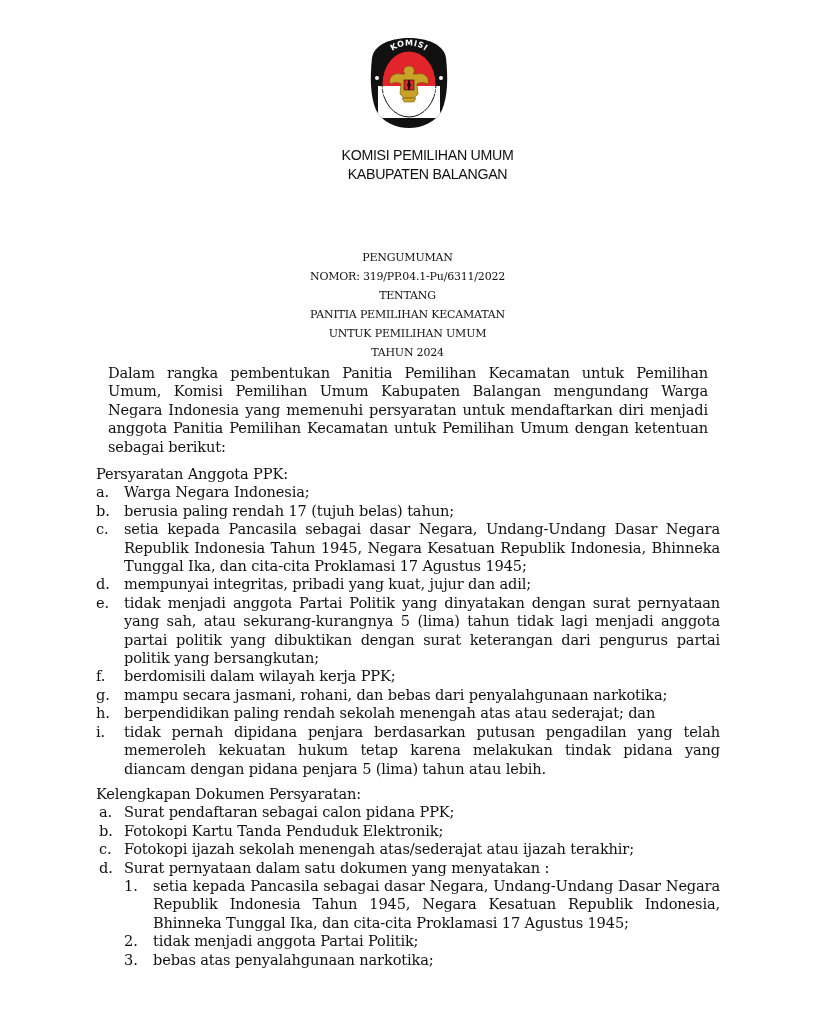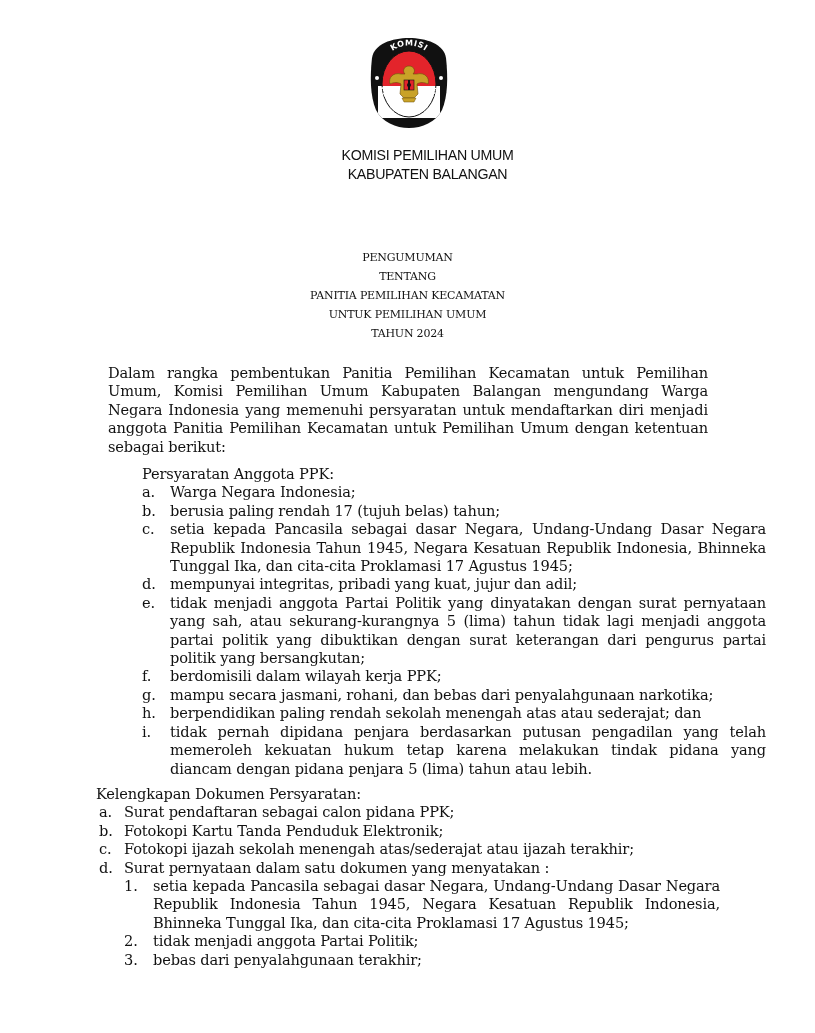--- a/index.html
+++ b/index.html
@@ -8,21 +8,21 @@
     .logo { position: absolute; left: 368px; top: 36px; width: 82px; height: 94px; }
     .sans { font-family: Liberation Sans, sans-serif; margin-left: 20px; }
     .serif { font-family: "DejaVu Serif", serif; }
     .center { position: absolute; left: 0; width: 815px; text-align: center; }
     .org { top: 146px; font-size: 14.2px; line-height: 19px; letter-spacing: -0.3px; }
     .title { top: 202px; font-size: 11px; line-height: 19px; letter-spacing: -0.2px; margin-top: 46px; }
     .title div { white-space: nowrap; }
     .body { position: absolute; left: 96px; width: 624px; font-size: 14.6px; line-height: 18.4px; letter-spacing: -0.15px; }
     .para { top: 352px; text-align: justify; text-align-last: left; }
     .para p { margin: 12px; text-align: justify; }
-    .sec1 { top: 465px; margin-left: 46px; }
+    .sec1 { top: 465px; }
     .sec2 { top: 785px; }
     .heading { margin: 0; }
     ol, ul { list-style: none; margin: 0; padding: 0; }
     .li { position: relative; padding-left: 28px; text-align: justify; }
     .li .mk { position: absolute; left: 0; top: 0; }
     .li .tx { display: block; text-align: justify; }
     .sec2 .li { padding-left: 28px; }
     .sec2 .li .mk { left: 3px; }
     .sub .li { padding-left: 57px; }
     .sub .li .mk { left: 28px; }
@@ -63,20 +63,21 @@
     </text>
   </svg>
 
   <div class="center org sans">
     <div>KOMISI PEMILIHAN UMUM</div>
     <div>KABUPATEN BALANGAN</div>
   </div>
 
   <div class="center title serif">
     <div>PENGUMUMAN</div>
+    <div>NOMOR: 319/PP.04.1-Pu/6311/2022</div>
     <div>TENTANG</div>
     <div>PANITIA PEMILIHAN KECAMATAN</div>
     <div>UNTUK PEMILIHAN UMUM</div>
     <div>TAHUN 2024</div>
   </div>
 
   <div class="body para serif">
     <p>Dalam rangka pembentukan Panitia Pemilihan Kecamatan untuk Pemilihan Umum, Komisi Pemilihan Umum Kabupaten Balangan mengundang Warga Negara Indonesia yang memenuhi persyaratan untuk mendaftarkan diri menjadi anggota Panitia Pemilihan Kecamatan untuk Pemilihan Umum dengan ketentuan sebagai berikut:</p>
   </div>
 
@@ -146,18 +147,18 @@
       <li class="li">
           <span class="mk">1.</span>
           <span class="tx">setia kepada Pancasila sebagai dasar Negara, Undang-Undang Dasar Negara Republik Indonesia Tahun 1945, Negara Kesatuan Republik Indonesia, Bhinneka Tunggal Ika, dan cita-cita Proklamasi 17 Agustus 1945;</span>
         </li>
       <li class="li">
           <span class="mk">2.</span>
           <span class="tx">tidak menjadi anggota Partai Politik;</span>
         </li>
       <li class="li">
           <span class="mk">3.</span>
-          <span class="tx">bebas dari penyalahgunaan terakhir;</span>
+          <span class="tx">bebas atas penyalahgunaan narkotika;</span>
         </li>
     </ol>
   </div>
 
 </div>
 
 </body></html>

